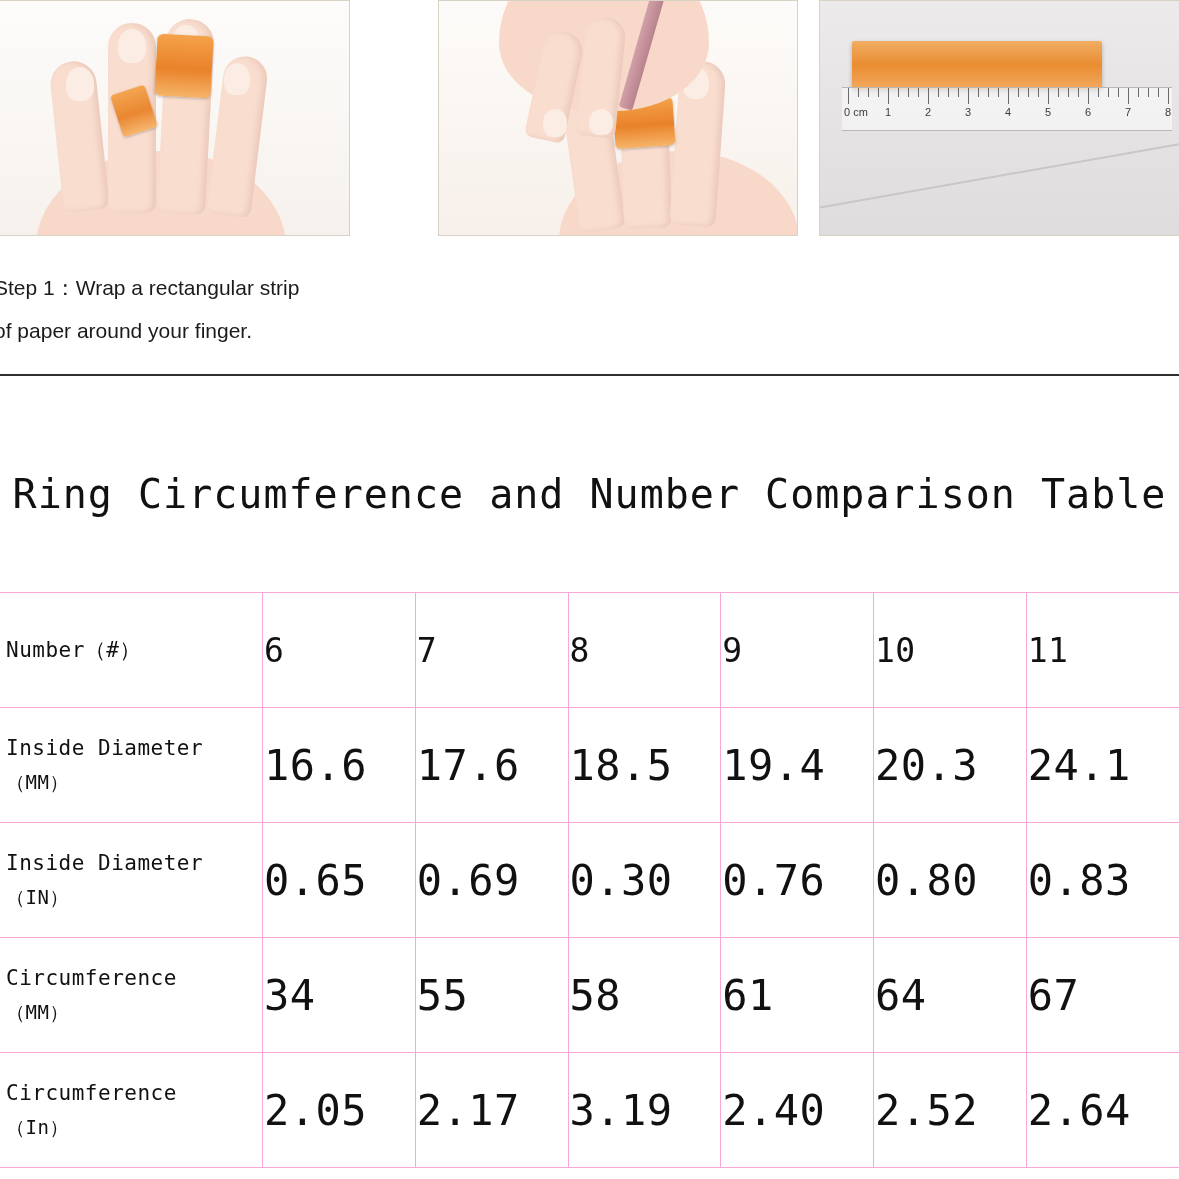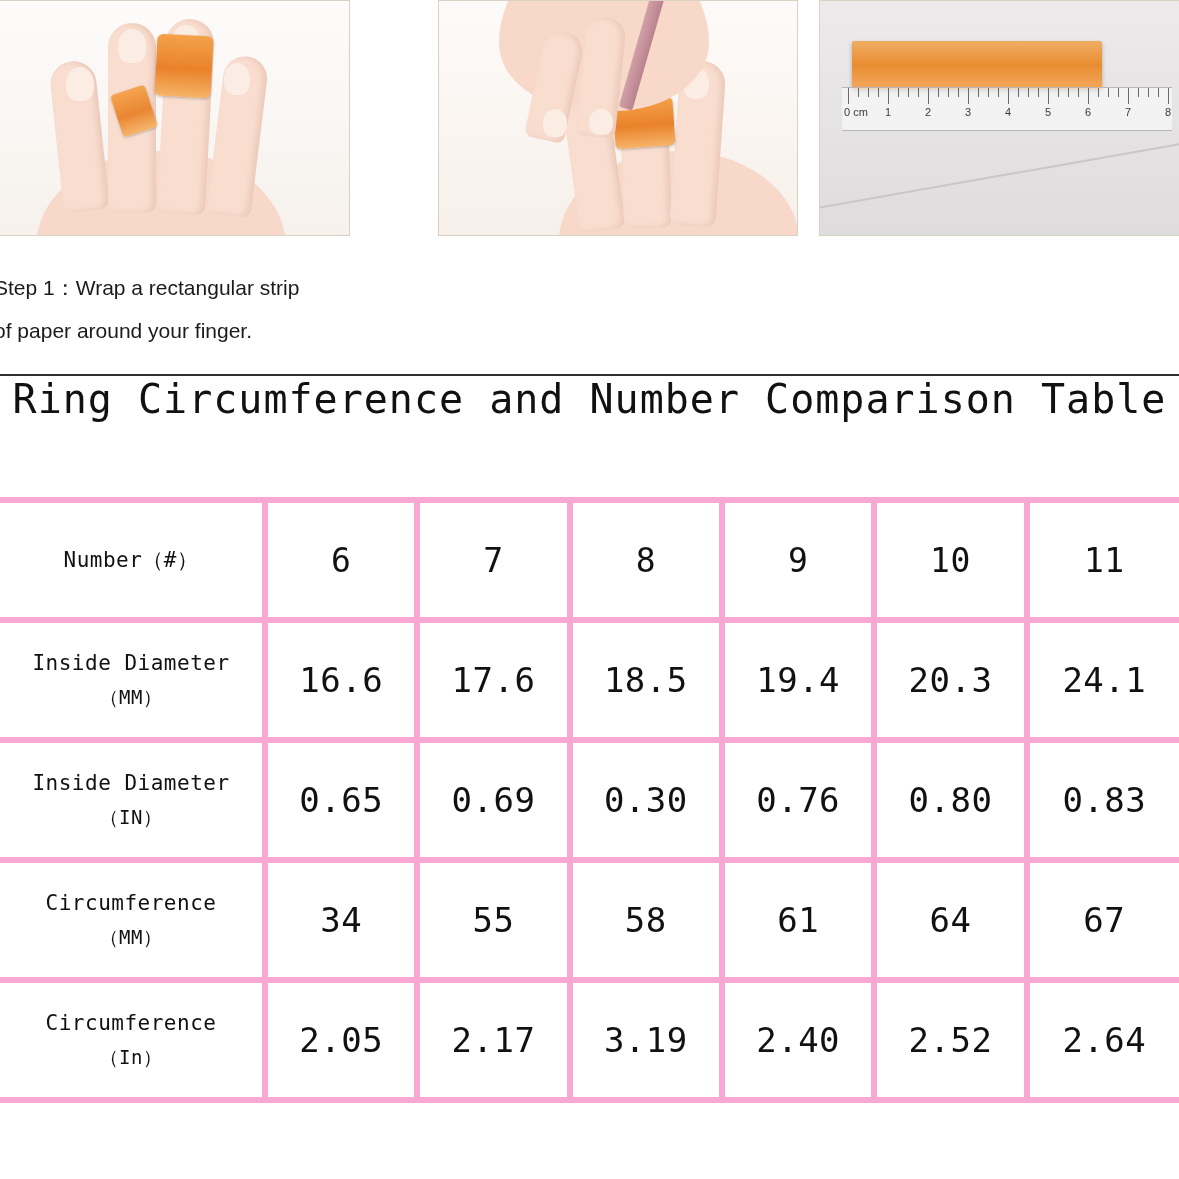--- a/index.html
+++ b/index.html
@@ -137,46 +137,47 @@
     width: 1179px;
   }
 
   
   .table-title {
     text-align: center;
     font-family: "DejaVu Sans Mono", monospace;
     font-size: 40px;
     letter-spacing: 1px;
     color: #111;
+    margin-top: 95px;
   }
 
   
   table.size-table {
     border-collapse: collapse;
     margin-top: 75px;
     width: 1179px;
     table-layout: fixed;
   }
   table.size-table td {
-    border: 6px solid #f9a8d4;
-    text-align: center;
+    border: 1px solid #f9a8d4;
+    text-align: left;
     vertical-align: middle;
     font-family: "DejaVu Sans Mono", monospace;
     color: #111;
     height: 112px;
   }
   table.size-table td.rowhead {
     width: 250px;
     font-size: 21px;
     line-height: 34px;
     letter-spacing: 0.5px;
     padding: 0 6px;
   }
   table.size-table td.val {
-    font-size: 34px;
+    font-size: 42px;
     letter-spacing: 0.5px;
   }
   table.size-table tr:first-child td.val {
     font-size: 33px;
   }
   table.size-table td.rowhead .sub {
     display: block;
     font-size: 19px;
   }
   

